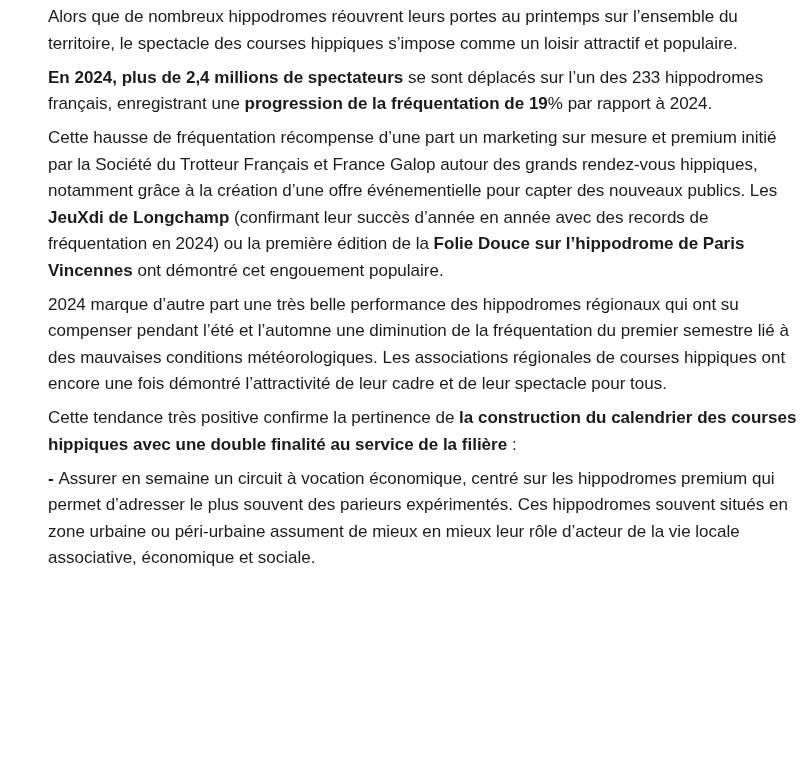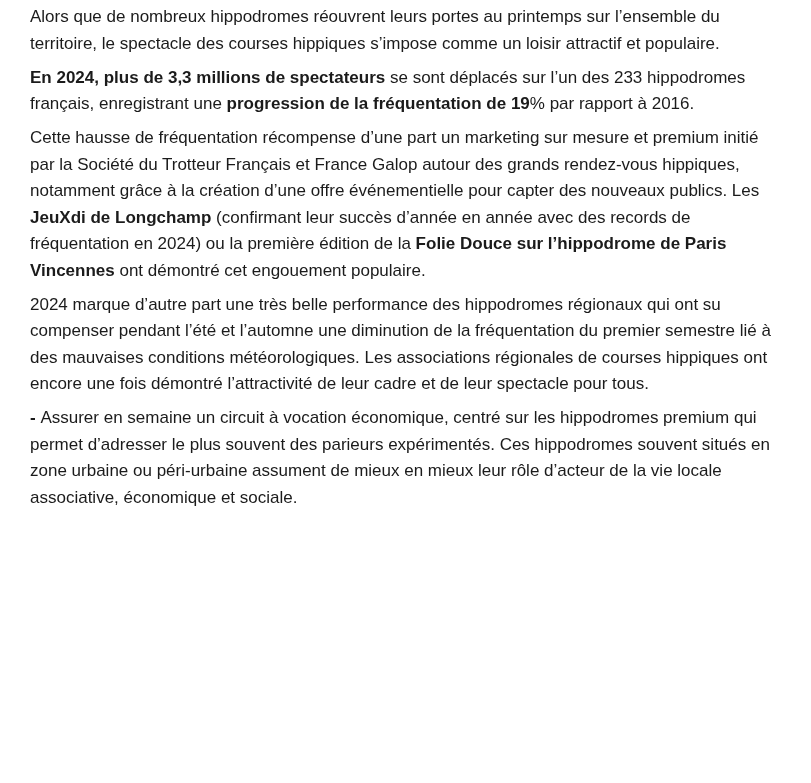--- a/index.html
+++ b/index.html
@@ -7,20 +7,21 @@
     padding: 0;
     background: #ffffff;
   }
   .page {
     position: relative;
     width: 811px;
     height: 602px;
     box-sizing: border-box;
     background: #ffffff;
     overflow: hidden;
+    padding-left: 18px;
   }
   .doc-body {
     box-sizing: border-box;
     width: 811px;
     padding: 4px 26px 0 30px;
     color: #1b1b1b;
     font-family: "Liberation Sans", "DejaVu Sans", sans-serif;
     font-size: 17px;
     line-height: 26.5px;
     -webkit-font-smoothing: antialiased;
@@ -34,18 +35,19 @@
   .seg-bold {
     font-weight: bold;
   }
 </style>
 </head>
 <body>
 
 <div class="page" style="background: rgb(255, 255, 255);">
   <div class="doc-body" id="doc-body" style="color: rgb(27, 27, 27);">
       <p><span class="seg-regular">Alors que de nombreux hippodromes réouvrent leurs portes au printemps sur l’ensemble du territoire, le spectacle des courses hippiques s’impose comme un loisir attractif et populaire.</span></p>
-      <p><span class="seg-bold">En 2024, plus de 3,3 millions de spectateurs</span><span class="seg-regular"> se sont déplacés sur l’un des 233 hippodromes français, enregistrant une </span><span class="seg-bold">progression de la fréquentation de 19</span><span class="seg-regular">% par rapport à 2016.</span></p>
+      <p><span class="seg-bold">En 2024, plus de 2,4 millions de spectateurs</span><span class="seg-regular"> se sont déplacés sur l’un des 233 hippodromes français, enregistrant une </span><span class="seg-bold">progression de la fréquentation de 19</span><span class="seg-regular">% par rapport à 2024.</span></p>
       <p><span class="seg-regular">Cette hausse de fréquentation récompense d’une part un marketing sur mesure et premium initié par la Société du Trotteur Français et France Galop autour des grands rendez-vous hippiques, notamment grâce à la création d’une offre événementielle pour capter des nouveaux publics. Les </span><span class="seg-bold">JeuXdi de Longchamp</span><span class="seg-regular"> (confirmant leur succès d’année en année avec des records de fréquentation en 2024) ou la première édition de la </span><span class="seg-bold">Folie Douce sur l’hippodrome de Paris Vincennes</span><span class="seg-regular"> ont démontré cet engouement populaire.</span></p>
       <p><span class="seg-regular">2024 marque d’autre part une très belle performance des hippodromes régionaux qui ont su compenser pendant l’été et l’automne une diminution de la fréquentation du premier semestre lié à des mauvaises conditions météorologiques. Les associations régionales de courses hippiques ont encore une fois démontré l’attractivité de leur cadre et de leur spectacle pour tous.</span></p>
+      <p><span class="seg-regular">Cette tendance très positive confirme la pertinence de </span><span class="seg-bold">la construction du calendrier des courses hippiques avec une double finalité au service de la filière</span><span class="seg-regular"> :</span></p>
       <p><span class="seg-bold">- </span><span class="seg-regular">Assurer en semaine un circuit à vocation économique, centré sur les hippodromes premium qui permet d’adresser le plus souvent des parieurs expérimentés. Ces hippodromes souvent situés en zone urbaine ou péri-urbaine assument de mieux en mieux leur rôle d’acteur de la vie locale associative, économique et sociale.</span></p>
     </div>
 </div>
 
 </body></html>

